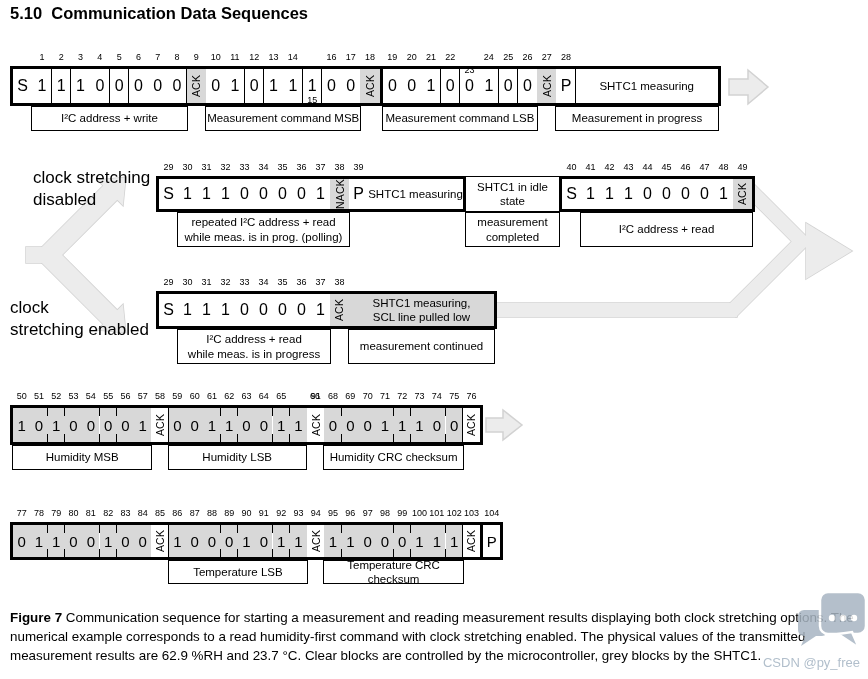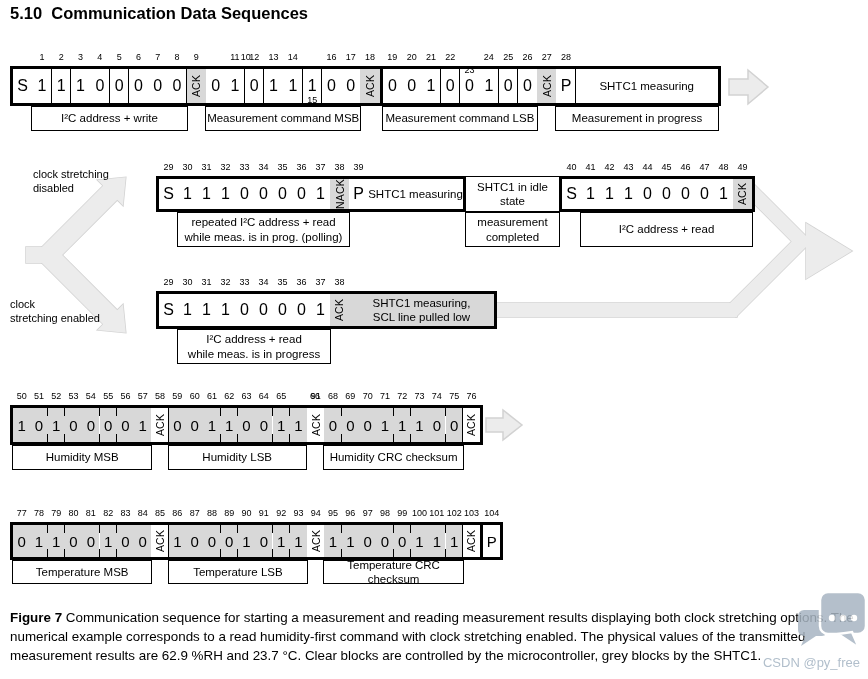--- a/index.html
+++ b/index.html
@@ -10,21 +10,21 @@
   .group{position:absolute;border-style:solid;border-color:#000;background:#fff;box-sizing:border-box;}
   .cell{position:absolute;display:flex;align-items:center;justify-content:center;font-size:16px;background:#fff;}
   .cell.small{font-size:15px;}
   .cell.note-text{font-size:11.5px;white-space:pre-line;text-align:center;line-height:1.25;}
   .rot{transform:rotate(-90deg);font-size:10.5px;letter-spacing:.2px;white-space:nowrap;}
   .num{position:absolute;width:24px;text-align:center;font-size:9px;}
   .sep{position:absolute;width:1px;background:#000;}
   .label-box{position:absolute;border:1px solid #000;background:#fff;box-sizing:border-box;
              display:flex;align-items:center;justify-content:center;text-align:center;
              font-size:11.5px;line-height:1.25;white-space:pre-line;}
-  .branch-label{position:absolute;font-size:11px;line-height:1.3;white-space:pre-line;z-index:3;}
+  .branch-label{position:absolute;font-size:17px;line-height:1.3;white-space:pre-line;z-index:3;}
   .caption{position:absolute;left:10px;top:608px;width:846px;font-size:13.4px;line-height:1.42;margin:0;z-index:2;}
   .wm-text{position:absolute;left:700px;top:655px;width:160px;text-align:right;font-size:13px;opacity:.9;z-index:4;}
   .wm-icon{position:absolute;left:796px;top:590px;z-index:3;opacity:.85;}
 </style>
 </head>
 <body>
 
 <div class="canvas" id="canvas">
 
   <svg class="arrows" width="868" height="679" viewBox="0 0 868 679">
@@ -104,21 +104,21 @@
     <div class="sep" style="left: 166.9px; top: 69px; height: 34px;"></div>
     <div class="cell" style="left: 167.4px; top: 69px; width: 19.3px; height: 34px;">0</div>
     <div class="num" style="left: 165.05px; top: 52px;">8</div>
     <div class="sep" style="left: 186.2px; top: 69px; height: 34px;"></div>
     <div class="cell" style="left: 186.7px; top: 69px; width: 19.3px; height: 34px; background: rgb(216, 216, 216);">
       <div class="rot">ACK</div>
     </div>
     <div class="num" style="left: 184.35px; top: 52px;">9</div>
     <div class="sep" style="left: 205.5px; top: 69px; height: 34px;"></div>
     <div class="cell" style="left: 206px; top: 69px; width: 19.3px; height: 34px;">0</div>
-    <div class="num" style="left: 203.65px; top: 52px; margin-left: 30px;">10</div>
+    <div class="num" style="left: 203.65px; top: 52px;">10</div>
     <div class="sep" style="left: 224.8px; top: 69px; height: 34px;"></div>
     <div class="cell" style="left: 225.3px; top: 69px; width: 19.3px; height: 34px;">1</div>
     <div class="num" style="left: 222.95px; top: 52px;">11</div>
     <div class="sep" style="left: 244.1px; top: 69px; height: 34px;"></div>
     <div class="cell" style="left: 244.6px; top: 69px; width: 19.3px; height: 34px;">0</div>
     <div class="num" style="left: 242.25px; top: 52px;">12</div>
     <div class="sep" style="left: 263.4px; top: 69px; height: 34px;"></div>
     <div class="cell" style="left: 263.9px; top: 69px; width: 19.3px; height: 34px;">1</div>
     <div class="num" style="left: 261.55px; top: 52px;">13</div>
     <div class="sep" style="left: 282.7px; top: 69px; height: 34px;"></div>
@@ -283,20 +283,21 @@
     <div class="sep" style="left: 329.5px; top: 294px; height: 32px;"></div>
     <div class="cell" style="left: 330px; top: 294px; width: 19px; height: 32px; background: rgb(216, 216, 216);">
       <div class="rot">ACK</div>
     </div>
     <div class="num" style="left: 327.5px; top: 277px;">38</div>
     <div class="sep" style="left: 348.5px; top: 294px; height: 32px;"></div>
     <div class="cell note-text" style="left: 349px; top: 294px; width: 145px; height: 32px; background: rgb(216, 216, 216);">SHTC1 measuring,
 SCL line pulled low</div>
     <div class="label-box" style="left: 177px; top: 329px; width: 154px; height: 35px;">I²C address + read
 while meas. is in progress</div>
+    <div class="label-box" style="left: 348px; top: 329px; width: 147px; height: 35px;">measurement continued</div>
     <div class="group" style="left: 10px; top: 405px; width: 473.1px; height: 40px; border-width: 3px;"></div>
     <div class="cell small" style="left: 13px; top: 408px; width: 17.3px; height: 34px; background: rgb(216, 216, 216);">1</div>
     <div class="num" style="left: 9.65px; top: 391px;">50</div>
     <div class="sep" style="left: 29.8px; top: 408px; height: 8px;"></div>
     <div class="sep" style="left: 29.8px; top: 434px; height: 8px;"></div>
     <div class="cell small" style="left: 30.3px; top: 408px; width: 17.3px; height: 34px; background: rgb(216, 216, 216);">0</div>
     <div class="num" style="left: 26.95px; top: 391px;">51</div>
     <div class="sep" style="left: 47.1px; top: 408px; height: 8px;"></div>
     <div class="sep" style="left: 47.1px; top: 434px; height: 8px;"></div>
     <div class="cell small" style="left: 47.6px; top: 408px; width: 17.3px; height: 34px; background: rgb(216, 216, 216);">1</div>
@@ -505,16 +506,15 @@
     <div class="cell small" style="left: 445.5px; top: 525px; width: 17.3px; height: 32px; background: rgb(216, 216, 216);">1</div>
     <div class="num" style="left: 442.15px; top: 508px;">102</div>
     <div class="sep" style="left: 462.3px; top: 525px; height: 32px;"></div>
     <div class="cell" style="left: 462.8px; top: 525px; width: 17.3px; height: 32px;">
       <div class="rot">ACK</div>
     </div>
     <div class="num" style="left: 459.45px; top: 508px;">103</div>
     <div class="group" style="left: 480.1px; top: 522px; width: 23.3px; height: 38px; border-width: 3px;"></div>
     <div class="cell small" style="left: 483.1px; top: 525px; width: 17.3px; height: 32px;">P</div>
     <div class="num" style="left: 479.75px; top: 508px;">104</div>
-    <div class="label-box" style="left: 12px; top: 560px; width: 140.4px; height: 24px;">Temperature MSB</div>
     <div class="label-box" style="left: 167.7px; top: 560px; width: 140.4px; height: 24px;">Temperature LSB</div>
     <div class="label-box" style="left: 323.4px; top: 560px; width: 140.4px; height: 24px;">Temperature CRC checksum</div>
   </div>
 
 </body></html>

